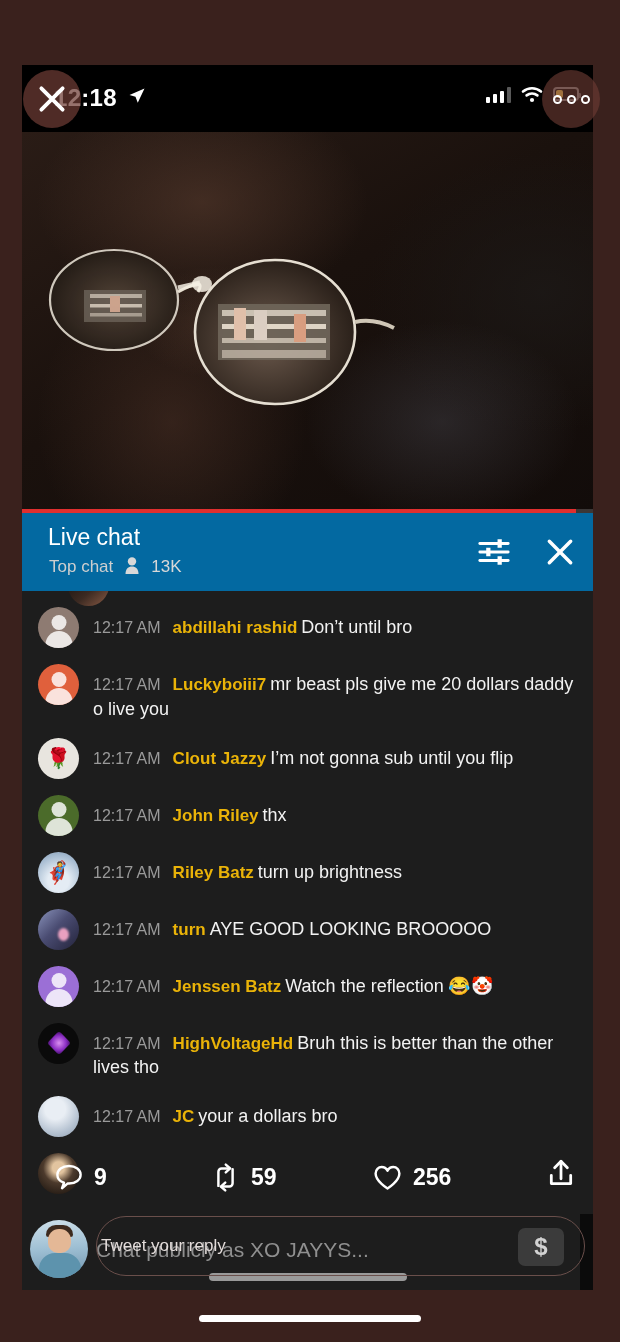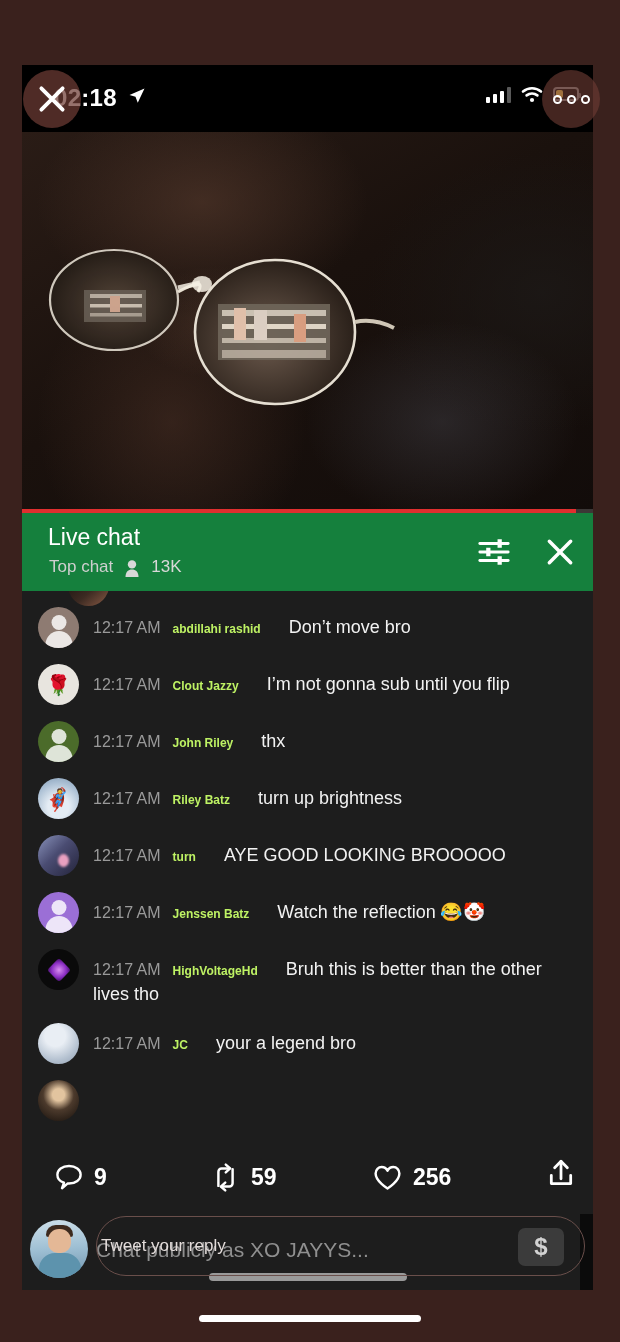--- a/index.html
+++ b/index.html
@@ -144,21 +144,21 @@
   #lc-title {
     position: absolute;
     left: 26px; top: 11px;
     color: #ffffff;
     font-size: 23px;
     font-weight: 400;
   }
   #lc-sub-row {
     position: absolute;
     left: 27px; top: 44px;
-    display: flex; align-items: flex-end; gap: 12px;
+    display: flex; align-items: flex-start; gap: 12px;
   }
   #lc-sub { color: #cfcfcf; font-size: 17px; }
   #lc-person-icon { width: 14px; height: 17px; display:block; }
   #lc-count { color: #d8d8d8; font-size: 17px; }
   #lc-settings-btn {
     position: absolute;
     right: 82px; top: 22px;
     width: 34px; height: 34px;
   }
   #lc-close-btn {
@@ -215,24 +215,24 @@
     font-size: 0;
   }
   .msg-time {
     color: #9a9a9a;
     font-size: 16px;
     font-weight: 400;
     margin-right: 12px;
     white-space: nowrap;
   }
   .msg-author {
-    color: #bef264;
-    font-size: 12px;
+    color: #eab308;
+    font-size: 17px;
     font-weight: 700;
-    margin-right: 28px;
+    margin-right: 4px;
   }
   .msg-text {
     color: #f2f2f2;
     font-size: 18px;
     font-weight: 400;
   }
   
   #chat-clip-top {
     position: absolute;
     left: 0; top: 0;
@@ -421,21 +421,21 @@
   }
 </style>
 </head>
 <body style="background: rgb(58, 33, 29);">
 
 <div id="app-root" style="background: rgb(58, 33, 29);">
 
   <div id="media-card">
 
     <div id="status-bar">
-      <div id="status-time">02:18</div>
+      <div id="status-time">12:18</div>
       <svg id="status-loc-icon" viewBox="0 0 24 24">
         <path d="M22 2 L2 10.5 L10 13 L13 21 Z" fill="#ffffff"></path>
       </svg>
       <div id="status-right">
         <div class="sig-bars">
             <i></i>
             <i></i>
             <i></i>
             <i></i>
           </div>
@@ -491,21 +491,21 @@
         <path d="M156 156 L178 151" stroke="#f2ece0" stroke-width="5" fill="none" opacity=".85"></path>
 
         <path d="M333 190 Q352 186 372 196" stroke="#cfc6b6" stroke-width="4" fill="none"></path>
         <ellipse cx="180" cy="152" rx="10" ry="8" fill="#f5efe3" opacity=".85"></ellipse>
       </svg>
       <div id="video-progress">
           <i style="background: rgb(224, 47, 47); width: 97%;"></i>
         </div>
     </div>
 
-    <div id="livechat-header" style="background: #15803d;">
+    <div id="livechat-header" style="background: #0369a1;">
       <div id="lc-title">Live chat</div>
       <div id="lc-sub-row">
         <span id="lc-sub">Top chat</span>
         <svg id="lc-person-icon" viewBox="0 0 14 17">
           <circle cx="7" cy="4.4" r="4.2" fill="#d8d8d8"></circle>
           <path d="M0.5 17 C0.5 11.6 3.4 9.4 7 9.4 C10.6 9.4 13.5 11.6 13.5 17 Z" fill="#d8d8d8"></path>
         </svg>
         <span id="lc-count">13K</span>
       </div>
       <svg id="lc-settings-btn" viewBox="0 0 24 24">
@@ -521,21 +521,25 @@
       </svg>
     </div>
 
     <div id="chat-list" style="background: rgb(29, 29, 29);">
       <div id="chat-clip-top">
         <div class="avatar" style="background:linear-gradient(140deg,#0d0a09 0%,#3c2a22 60%,#8a5b45 100%)"></div>
       </div>
       <div id="chat-rows">
           <div class="chat-row">
             <div class="avatar av-person" style="background: rgb(142, 123, 114);"></div>
-            <div class="msg-body"><span class="msg-time">12:17 AM</span><span class="msg-author">abdillahi rashid</span><span class="msg-text">Don’t move bro</span></div>
+            <div class="msg-body"><span class="msg-time">12:17 AM</span><span class="msg-author">abdillahi rashid</span><span class="msg-text">Don’t until bro</span></div>
+          </div>
+          <div class="chat-row">
+            <div class="avatar av-person" style="background: rgb(224, 96, 60);"></div>
+            <div class="msg-body"><span class="msg-time">12:17 AM</span><span class="msg-author">Luckyboiii7</span><span class="msg-text">mr beast pls give me 20 dollars daddy o live you</span></div>
           </div>
           <div class="chat-row">
             <div class="avatar" style="background: rgb(232, 229, 223);">
               <span style="position: absolute; left: 0px; top: 0px; width: 100%; height: 100%; display: flex; align-items: center; justify-content: center; font-size: 20px;">🌹</span>
             </div>
             <div class="msg-body"><span class="msg-time">12:17 AM</span><span class="msg-author">Clout Jazzy</span><span class="msg-text">I’m not gonna sub until you flip</span></div>
           </div>
           <div class="chat-row">
             <div class="avatar av-person" style="background: rgb(75, 107, 42);"></div>
             <div class="msg-body"><span class="msg-time">12:17 AM</span><span class="msg-author">John Riley</span><span class="msg-text">thx</span></div>
@@ -557,21 +561,21 @@
             <div class="msg-body"><span class="msg-time">12:17 AM</span><span class="msg-author">Jenssen Batz</span><span class="msg-text">Watch the reflection 😂🤡</span></div>
           </div>
           <div class="chat-row">
             <div class="avatar" style="background: rgb(10, 10, 10);">
               <span style="position: absolute; left: 50%; top: 50%; transform: translate(-50%, -50%) rotate(45deg); width: 17px; height: 17px; background: radial-gradient(circle, rgb(217, 142, 240) 0%, rgb(140, 47, 196) 60%, rgb(58, 10, 92) 100%); border-radius: 3px;"></span>
             </div>
             <div class="msg-body"><span class="msg-time">12:17 AM</span><span class="msg-author">HighVoltageHd</span><span class="msg-text">Bruh this is better than the other lives tho</span></div>
           </div>
           <div class="chat-row">
             <div class="avatar" style="background: radial-gradient(circle at 42% 32%, rgb(233, 238, 244) 0px, rgb(233, 238, 244) 28%, rgb(180, 193, 208) 66%, rgb(141, 156, 174) 100%);"></div>
-            <div class="msg-body"><span class="msg-time">12:17 AM</span><span class="msg-author">JC</span><span class="msg-text">your a legend bro</span></div>
+            <div class="msg-body"><span class="msg-time">12:17 AM</span><span class="msg-author">JC</span><span class="msg-text">your a dollars bro</span></div>
           </div>
           <div class="chat-row">
             <div class="avatar" style="background: radial-gradient(circle at 50% 36%, rgb(226, 196, 159) 0px, rgb(226, 196, 159) 18%, rgb(76, 58, 44) 46%, rgb(20, 14, 10) 100%);"></div>
             <div class="msg-body"></div>
           </div>
         </div>
     </div>
 
     <div id="yt-chat-input" style="background: rgb(29, 29, 29);">
       <div id="yt-ci-avatar"></div>

